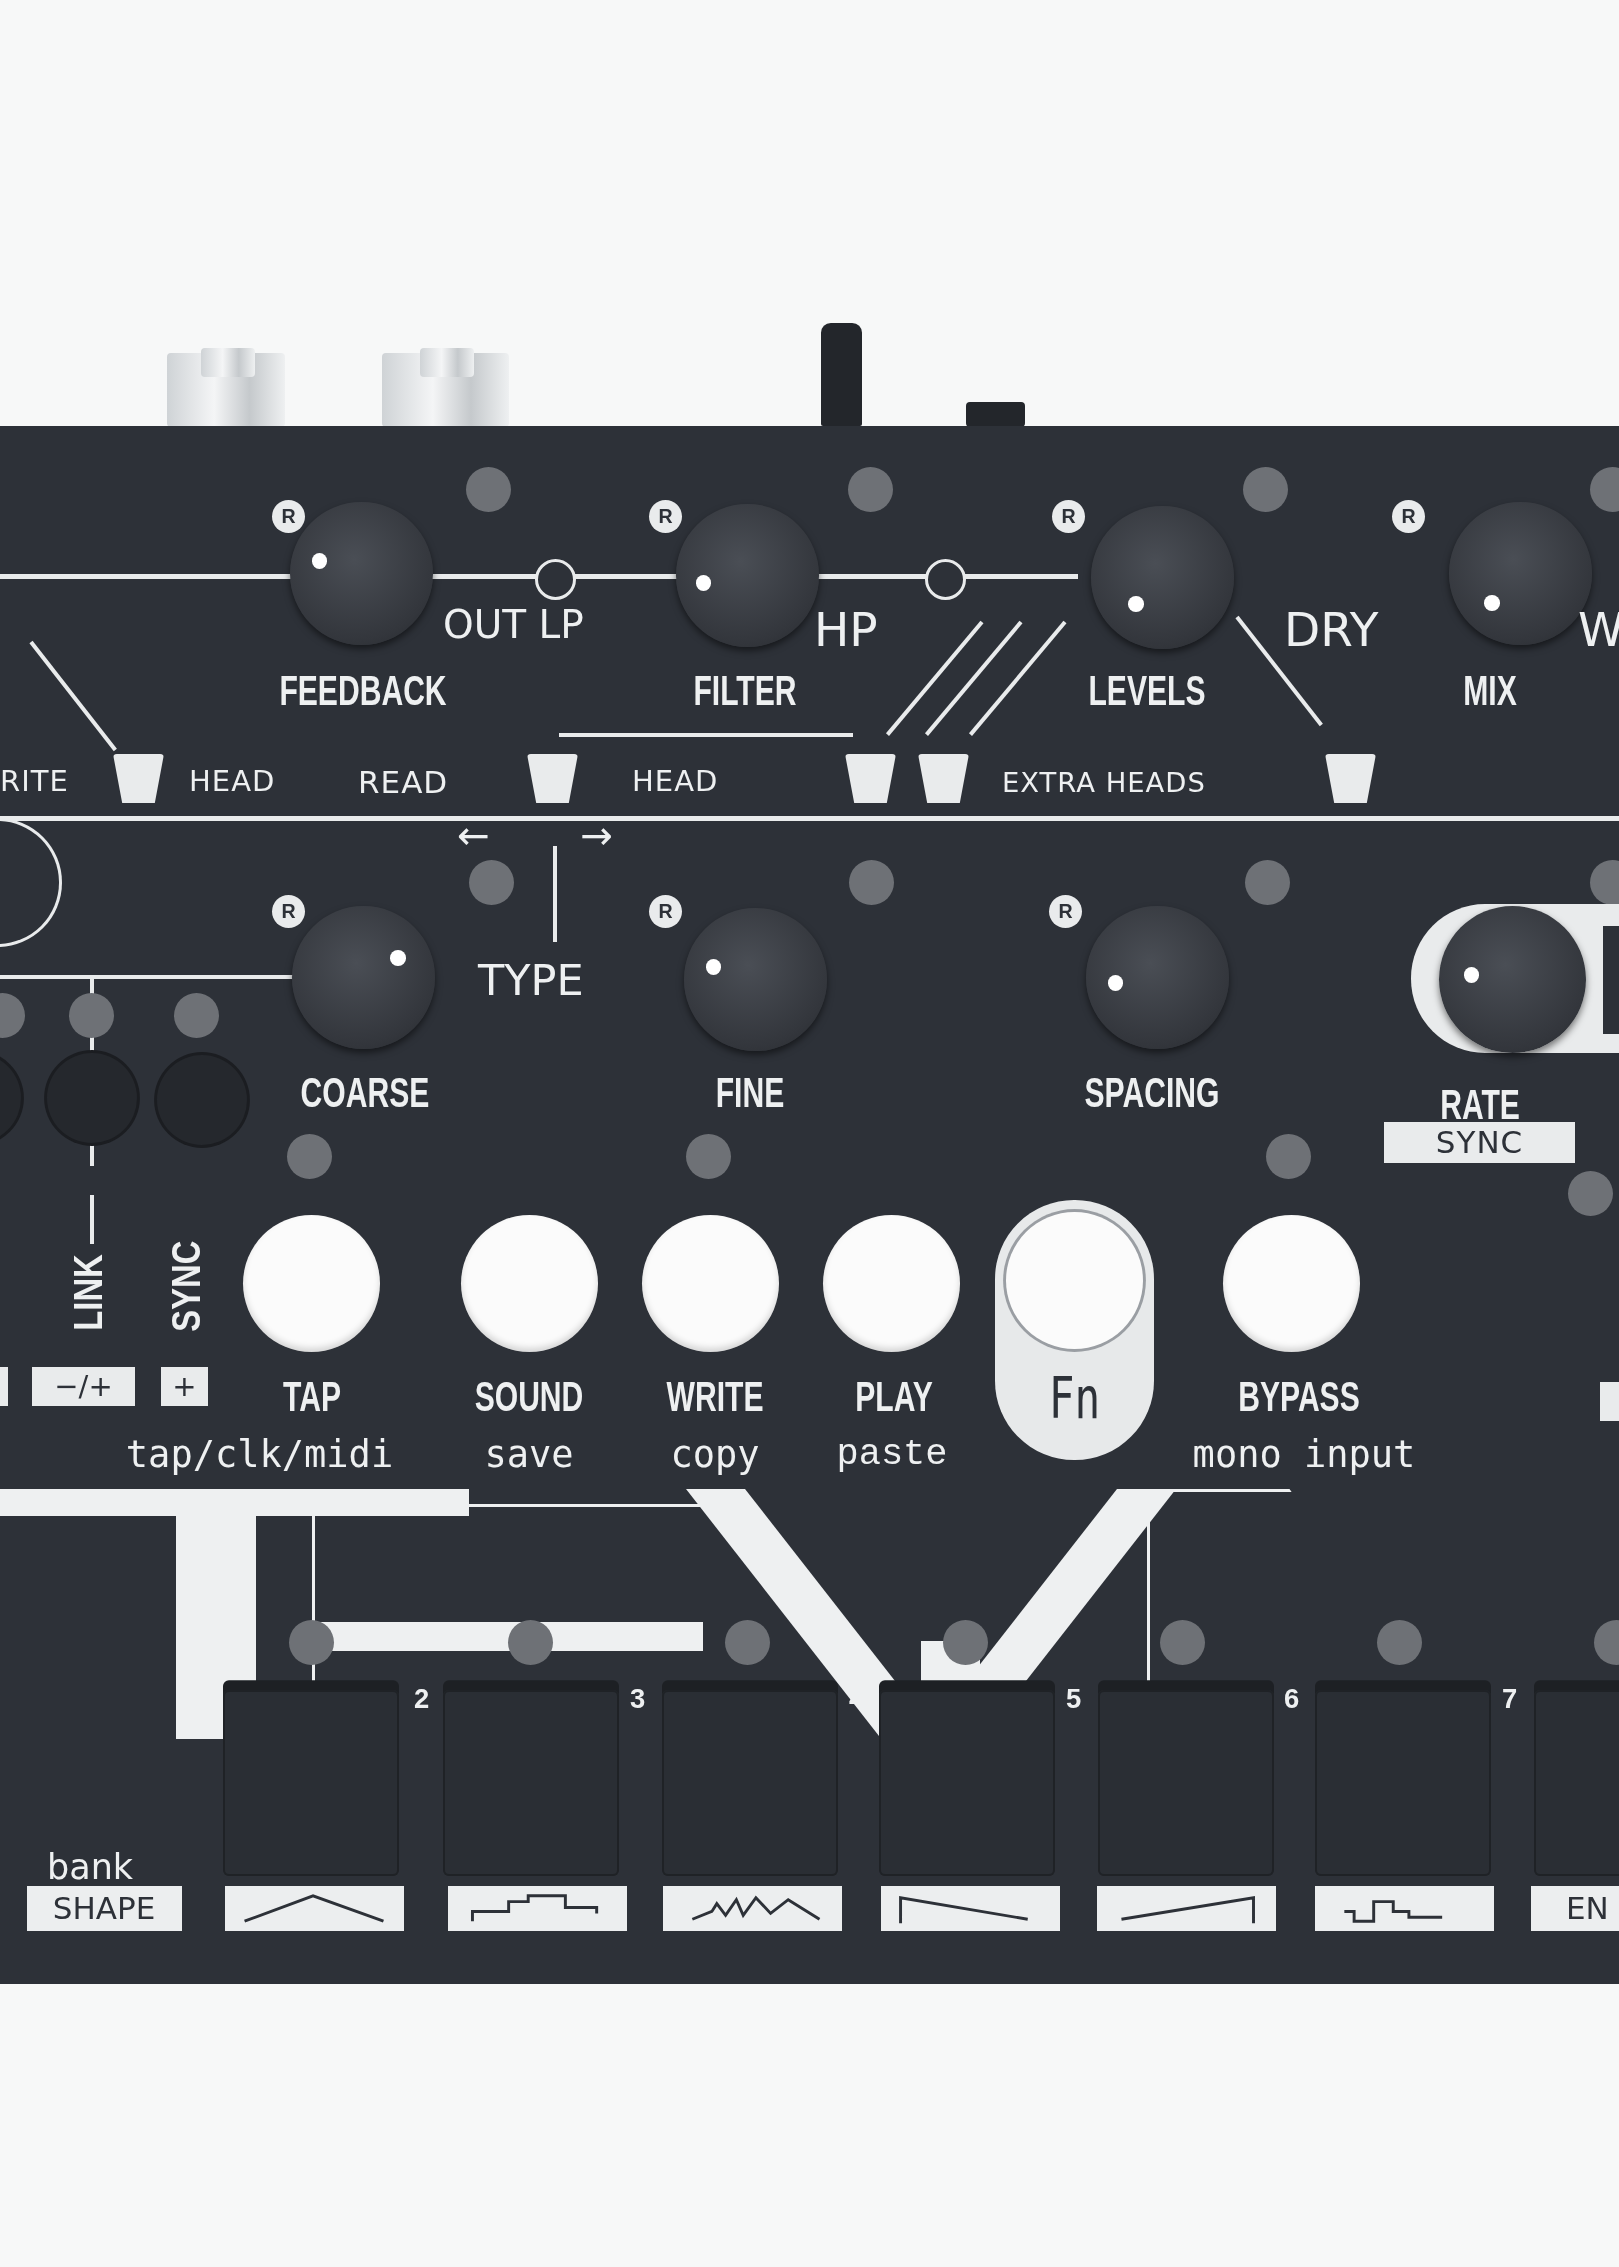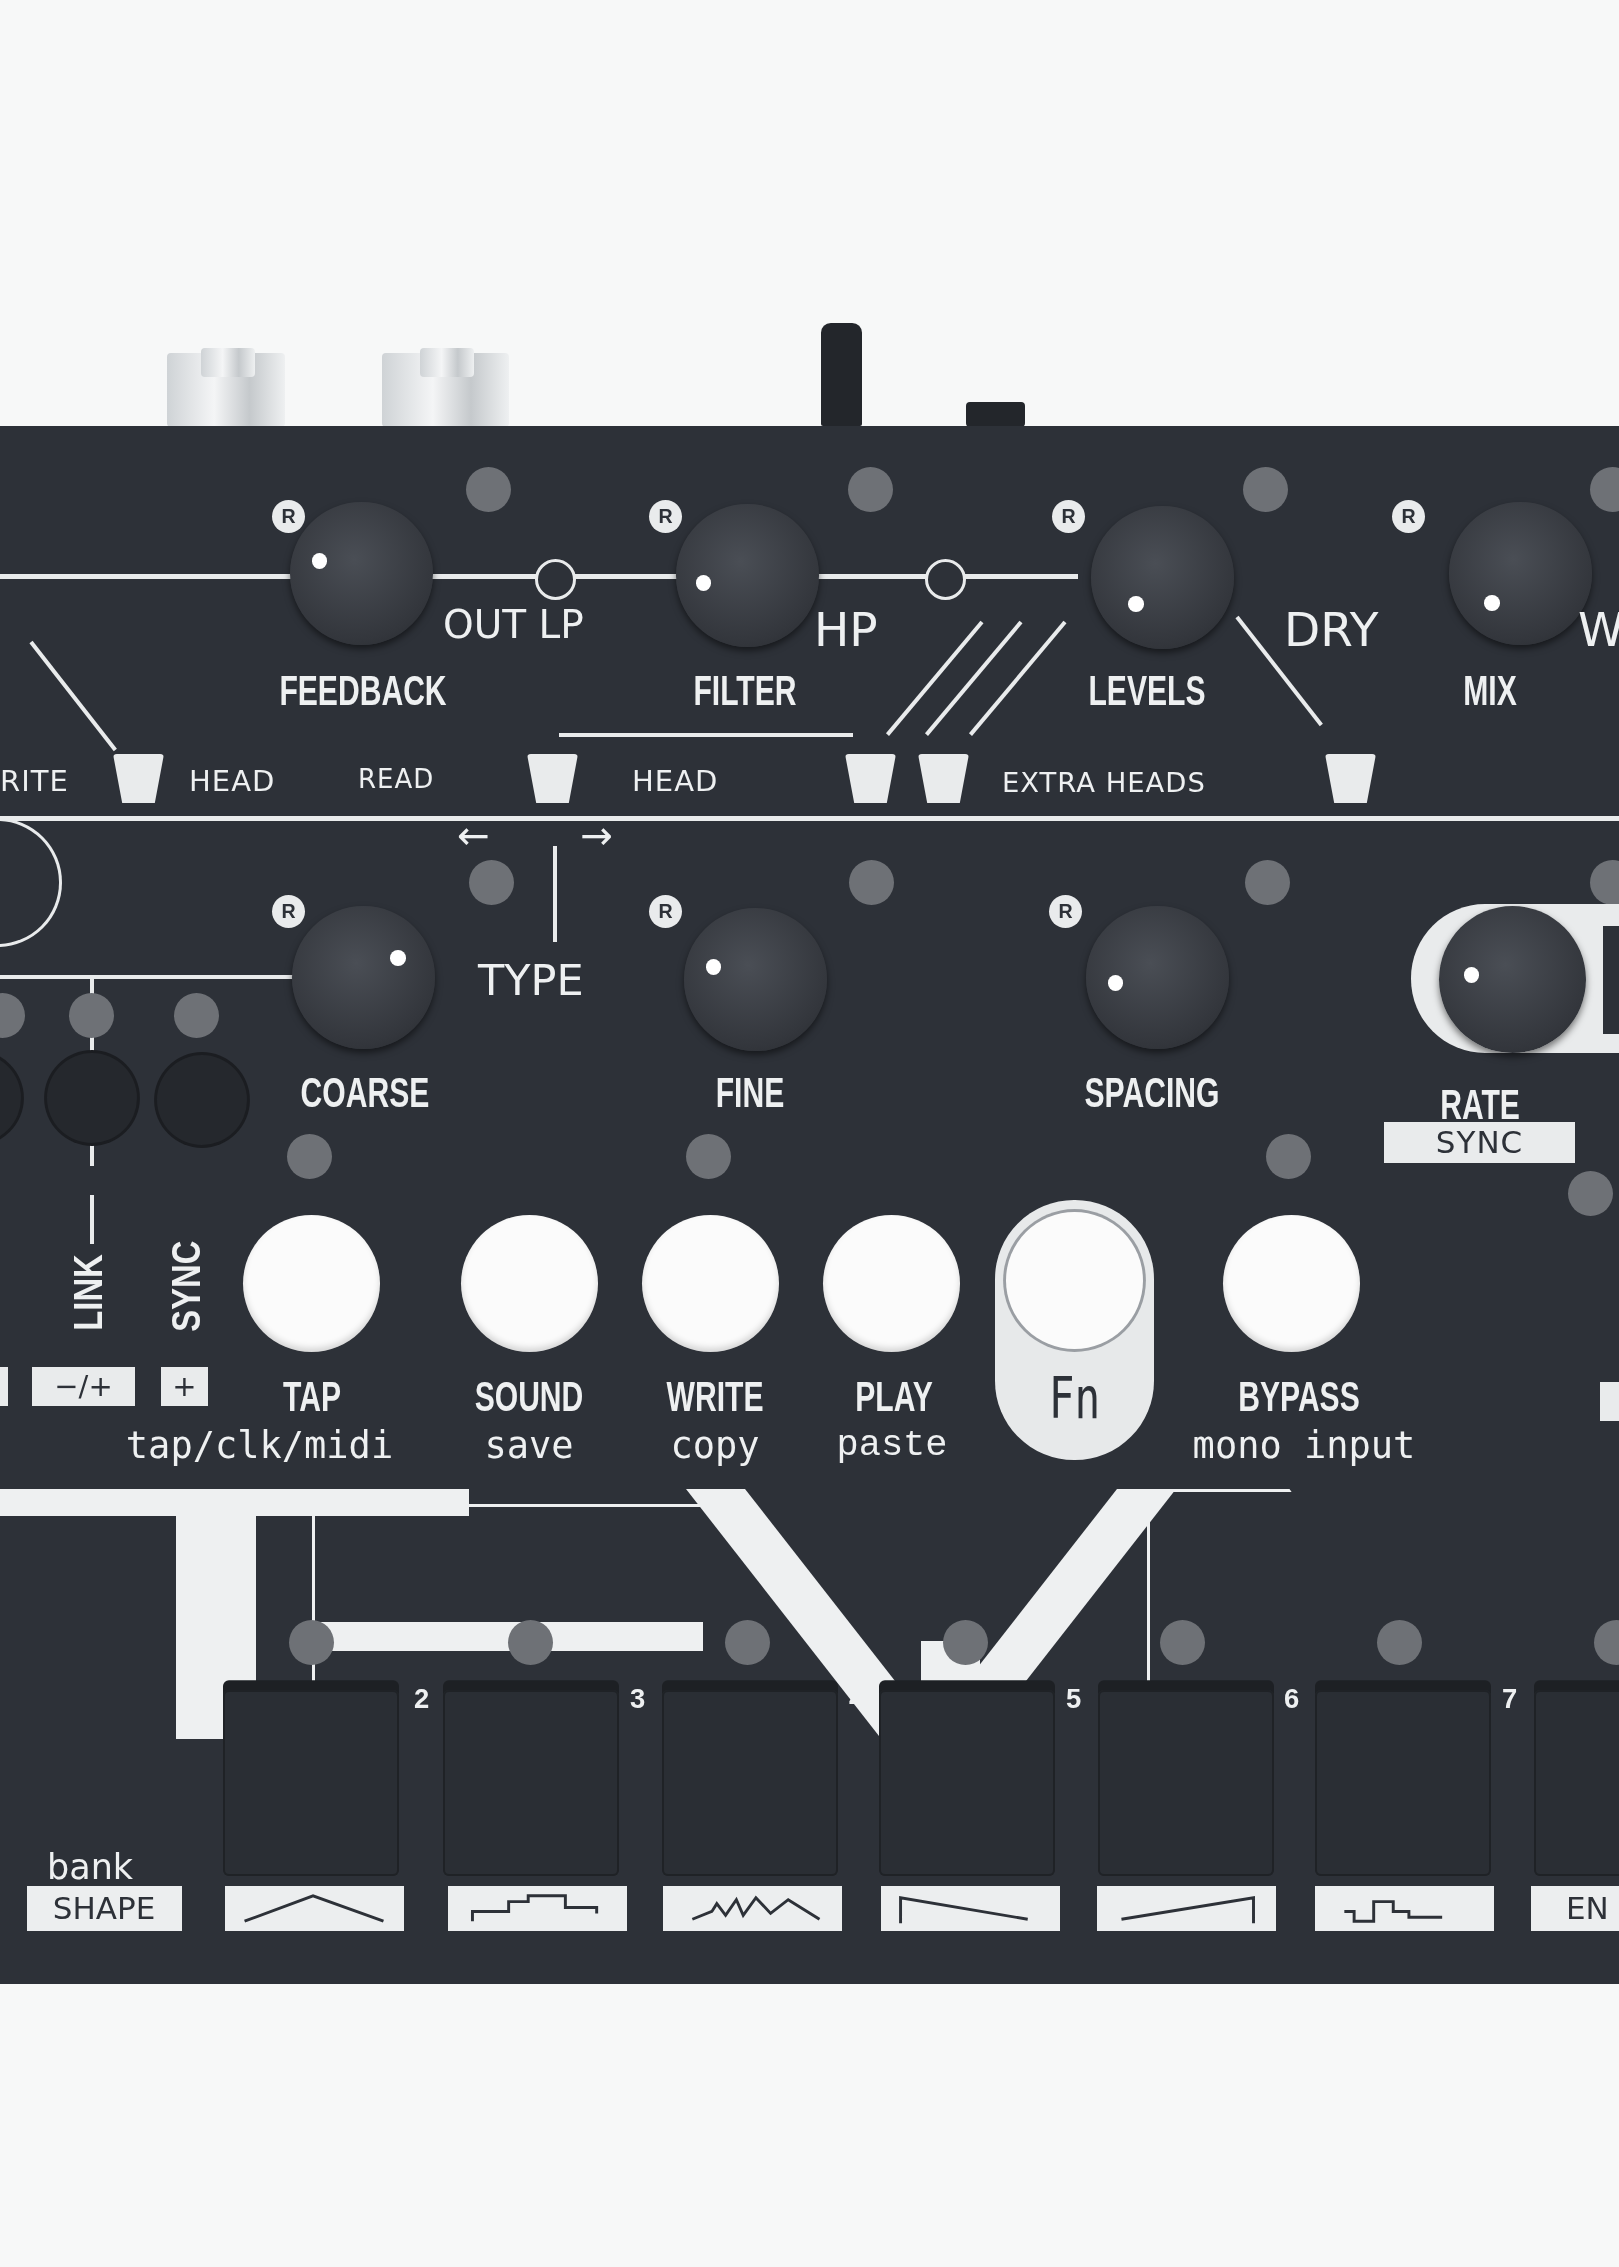--- a/index.html
+++ b/index.html
@@ -7,21 +7,21 @@
   .abs { position:absolute; }
   .panel { position:absolute; left:0; top:426px; width:1619px; height:1558px; background:#2d3138; }
   .jack { position:absolute; background:linear-gradient(90deg,#cfd3d6,#f4f5f6 40%,#c5c9cc 70%,#eef0f1); border-radius:3.9px; }
   .stem { position:absolute; background:#23262b; border-radius:9.8px 9.8px 2px 2px; }
   .led { position:absolute; width:45px; height:45px; border-radius:50%; background:#6e7176; }
   .knob { position:absolute; width:143px; height:143px; border-radius:50%; background:radial-gradient(circle at 45% 40%, #4a4e55, #33363c 70%, #24272b); box-shadow:0 3.9px 7.8px rgba(0,0,0,.5); }
   .knob .dot { position:absolute; width:15.7px; height:15.7px; border-radius:50%; background:#fff; }
   .rbadge { position:absolute; width:33px; height:33px; border-radius:50%; background:#e9ebec; color:#2d3138; font-weight:bold; font-size:19.6px; line-height:33px; text-align:center; }
   .cond { font-family:"Liberation Sans", sans-serif; font-weight:bold; color:#eef0f1; font-size:43px; transform:scaleX(0.7); transform-origin:center; white-space:nowrap; text-align:center; }
   .wide { font-family:"DejaVu Sans", sans-serif; color:#eef0f1; white-space:nowrap; }
-  .mono { font-family:"DejaVu Sans Mono", monospace; color:#eef0f1; font-size:37px; white-space:nowrap; text-align:center; }
+  .mono { font-family:"DejaVu Sans Mono", monospace; color:#eef0f1; font-size:37px; white-space:nowrap; text-align:center;margin-top:9px; }
   .head { position:absolute; width:51px; height:49px; background:#e9ebec; clip-path:polygon(0 0,100% 0,82% 100%,18% 100%); border-radius:3.9px; }
   .bigbtn { position:absolute; width:137px; height:137px; border-radius:50%; background:#fbfbfb; box-shadow:inset 0 -3.9px 5.9px rgba(0,0,0,.15); }
   .smallbtn { position:absolute; width:90px; height:90px; border-radius:50%; background:#25282d; box-shadow:0 0 0 2.9px #1b1d21; }
   .pad { position:absolute; width:176px; height:186px; background:#2a2e34; border-radius:5.9px; box-shadow:0 -9.8px 0 #1d2024, inset 0 0 0 2px #1f2226; }
   .pad-num { position:absolute; color:#eef0f1; font-weight:bold; font-size:27.4px; }
   .typebox { position:absolute; height:45px; background:#eceeef; }
   .line { position:absolute; background:#e9ebec; }
 </style>
 </head>
 <body>
@@ -75,21 +75,21 @@
   <div class="abs cond" style="left:1343px;top:240px;width:294px;">MIX</div>
 
   <div class="abs wide" style="left:443px;top:176px;font-size:39px;">OUT LP</div>
   <div class="abs wide" style="left:814px;top:176px;font-size:47px;">HP</div>
   <div class="abs wide" style="left:1284px;top:176px;font-size:47px;">DRY</div>
   <div class="abs wide" style="left:1578px;top:176px;font-size:47px;">W</div>
 
   <div class="abs wide" style="left:0;top:338px;font-size:29px;letter-spacing:1px;">RITE</div>
   <div class="head" style="left:113px;top:328px;"></div>
   <div class="abs wide" style="left:189px;top:338px;font-size:29px;letter-spacing:1px;">HEAD</div>
-  <div class="abs wide" style="left:358px;top:338px;font-size:26px;letter-spacing:1px;">READ</div>
+  <div class="abs wide" style="left:358px;top:338px;font-size:31px;letter-spacing:1px;">READ</div>
   <div class="head" style="left:527px;top:328px;"></div>
   <div class="abs wide" style="left:632px;top:338px;font-size:29px;letter-spacing:1px;">HEAD</div>
   <div class="head" style="left:845px;top:328px;"></div>
   <div class="head" style="left:918px;top:328px;"></div>
   <div class="abs wide" style="left:1002px;top:341px;font-size:27.4px;letter-spacing:1px;">EXTRA HEADS</div>
   <div class="head" style="left:1325px;top:328px;"></div>
 
   <div class="line" style="left:0;top:390px;width:1619px;height:4.9px;"></div>
 
   <div class="abs" style="left:-78px;top:392px;width:137px;height:123px;border:3.9px solid #e9ebec;border-left:none;border-radius:0 69px 69px 0;"></div>

